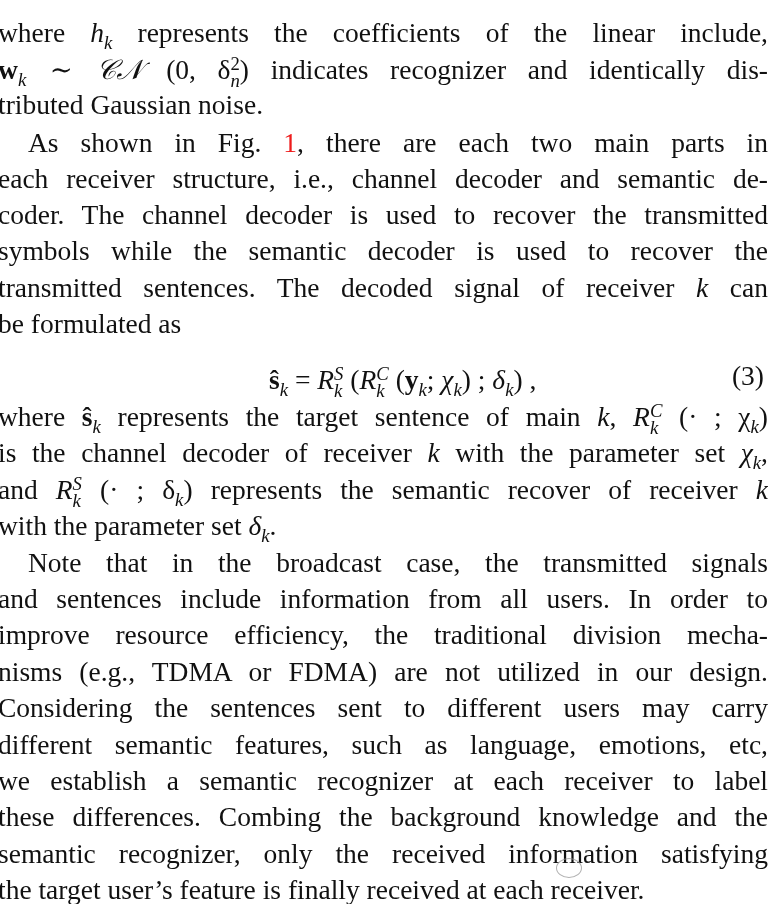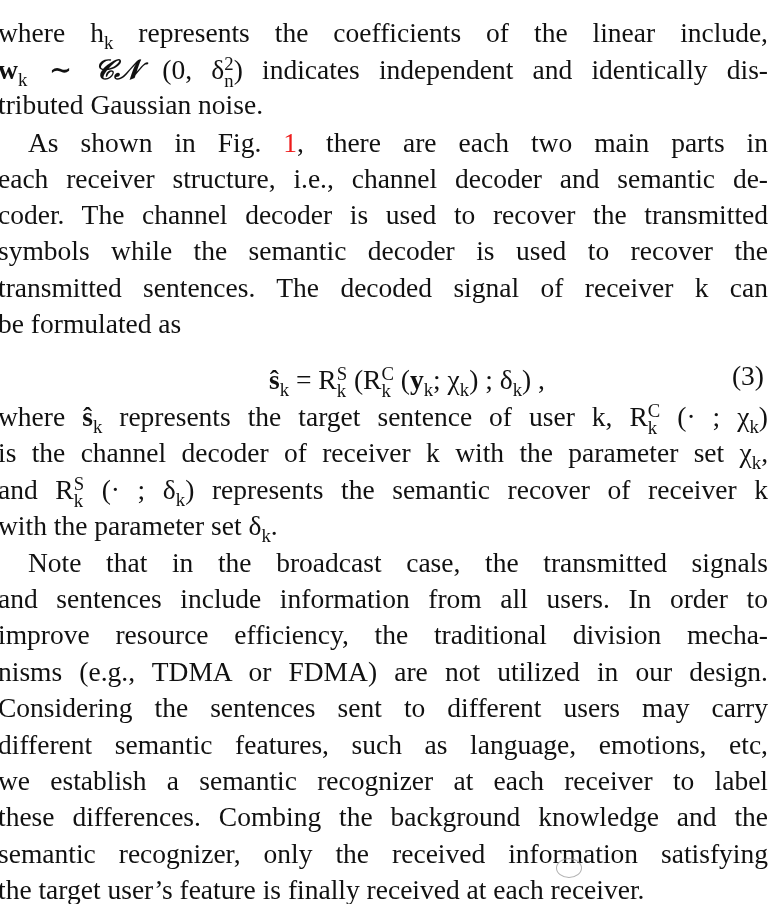--- a/index.html
+++ b/index.html
@@ -9,23 +9,23 @@
     color: #111111;
   }
   .page { position: absolute; left: -2px; top: 0; width: 770px; }
   .line {
     position: absolute; left: 0; width: 770px; height: 36px;
     font-size: 27.5px; line-height: 36px; white-space: nowrap;
     text-align: justify; text-align-last: justify;
   }
   .line.last { text-align-last: left; }
   .indent { padding-left: 30px; box-sizing: border-box; }
-  .math { }
+  .math { font-style: italic; }
   .bold { font-weight: bold; font-style: normal; }
-  .cal { font-family: "DejaVu Serif", serif; font-style: italic; font-weight: bold; }
+  .cal { font-family: "DejaVu Serif", serif; font-style: italic; }
   sub, sup { font-size: 0.68em; line-height: 0; }
   .ss { display: inline-block; vertical-align: middle; line-height: 0.9; text-align: left; font-size: 0.68em; }
   .ss span { display: block; }
   .red { color: #ee1c1c; }
   .eq {
     position: absolute; left: 0; width: 770px; height: 40px; top: 356px;
     font-size: 27.5px; line-height: 40px;
   }
   .eq .expr { position: absolute; left: 271px; top: 4px; white-space: nowrap; }
   .eq .num { position: absolute; right: 4px; top: 0; }
@@ -40,21 +40,21 @@
 </style>
 </head>
 <body>
 
 <div class="page">
 
   <div class="line" style="top:15px;">
     <span>where </span><span class="math"><span>h</span><sub>k</sub></span><span> represents the coefficients of the linear include,</span>
   </div>
   <div class="line" style="top:51px;">
-    <span class="bold"><span>w</span></span><sub class="math">k</sub><span class="cal"> ∼ 𝒞𝒩 </span><span><span>(0, δ</span><span class="ss"><span>2</span><span class="math">n</span></span><span>)</span></span><span> indicates independent and identically dis-</span>
+    <span class="bold"><span>w</span></span><sub class="math">k</sub><span class="cal"> ∼ 𝒞𝒩 </span><span><span>(0, δ</span><span class="ss"><span>2</span><span class="math">n</span></span><span>)</span></span><span> indicates recognizer and identically dis-</span>
   </div>
   <div class="line last" style="top:87px;">tributed Gaussian noise.</div>
 
   <div class="line indent" style="top:125px;">
     <span>As shown in Fig. </span><span class="red">1</span><span>, there are each two main parts in</span>
   </div>
   <div class="line" style="top:161px;">each receiver structure, i.e., channel decoder and semantic de-</div>
   <div class="line" style="top:197px;">coder. The channel decoder is used to recover the transmitted</div>
   <div class="line" style="top:233px;">symbols while the semantic decoder is used to recover the</div>
   <div class="line" style="top:270px;">
@@ -63,21 +63,21 @@
   <div class="line last" style="top:306px;">be formulated as</div>
 
   <div class="eq">
     <span class="expr">
       <span class="bold">ŝ</span><sub class="math">k</sub><span> = </span><span class="math">R</span><span class="ss"><span class="math">S</span><span class="math">k</span></span><span> (</span><span class="math">R</span><span class="ss"><span class="math">C</span><span class="math">k</span></span><span> (</span><span class="bold">y</span><sub class="math">k</sub><span>; </span><span class="math">χ</span><sub class="math">k</sub><span>) ; </span><span class="math">δ</span><sub class="math">k</sub><span>) ,</span>
     </span>
     <span class="num">(3)</span>
   </div>
 
   <div class="line" style="top:399px;">
-    <span>where </span><span class="bold">ŝ</span><sub class="math">k</sub><span> represents the target sentence of user </span><span class="math">k</span><span>, </span><span class="math">R</span><span class="ss"><span class="math">C</span><span class="math">k</span></span><span> (· ; χ</span><sub class="math">k</sub><span>)</span>
+    <span>where </span><span class="bold">ŝ</span><sub class="math">k</sub><span> represents the target sentence of main </span><span class="math">k</span><span>, </span><span class="math">R</span><span class="ss"><span class="math">C</span><span class="math">k</span></span><span> (· ; χ</span><sub class="math">k</sub><span>)</span>
   </div>
   <div class="line" style="top:435px;">
     <span>is the channel decoder of receiver </span><span class="math">k</span><span> with the parameter set </span><span class="math">χ</span><sub class="math">k</sub><span>,</span>
   </div>
   <div class="line" style="top:472px;">
     <span>and </span><span class="math">R</span><span class="ss"><span class="math">S</span><span class="math">k</span></span><span> (· ; δ</span><sub class="math">k</sub><span>) represents the semantic recover of receiver </span><span class="math">k</span>
   </div>
   <div class="line last" style="top:508px;">
     <span>with the parameter set </span><span class="math">δ</span><sub class="math">k</sub><span>.</span>
   </div>

